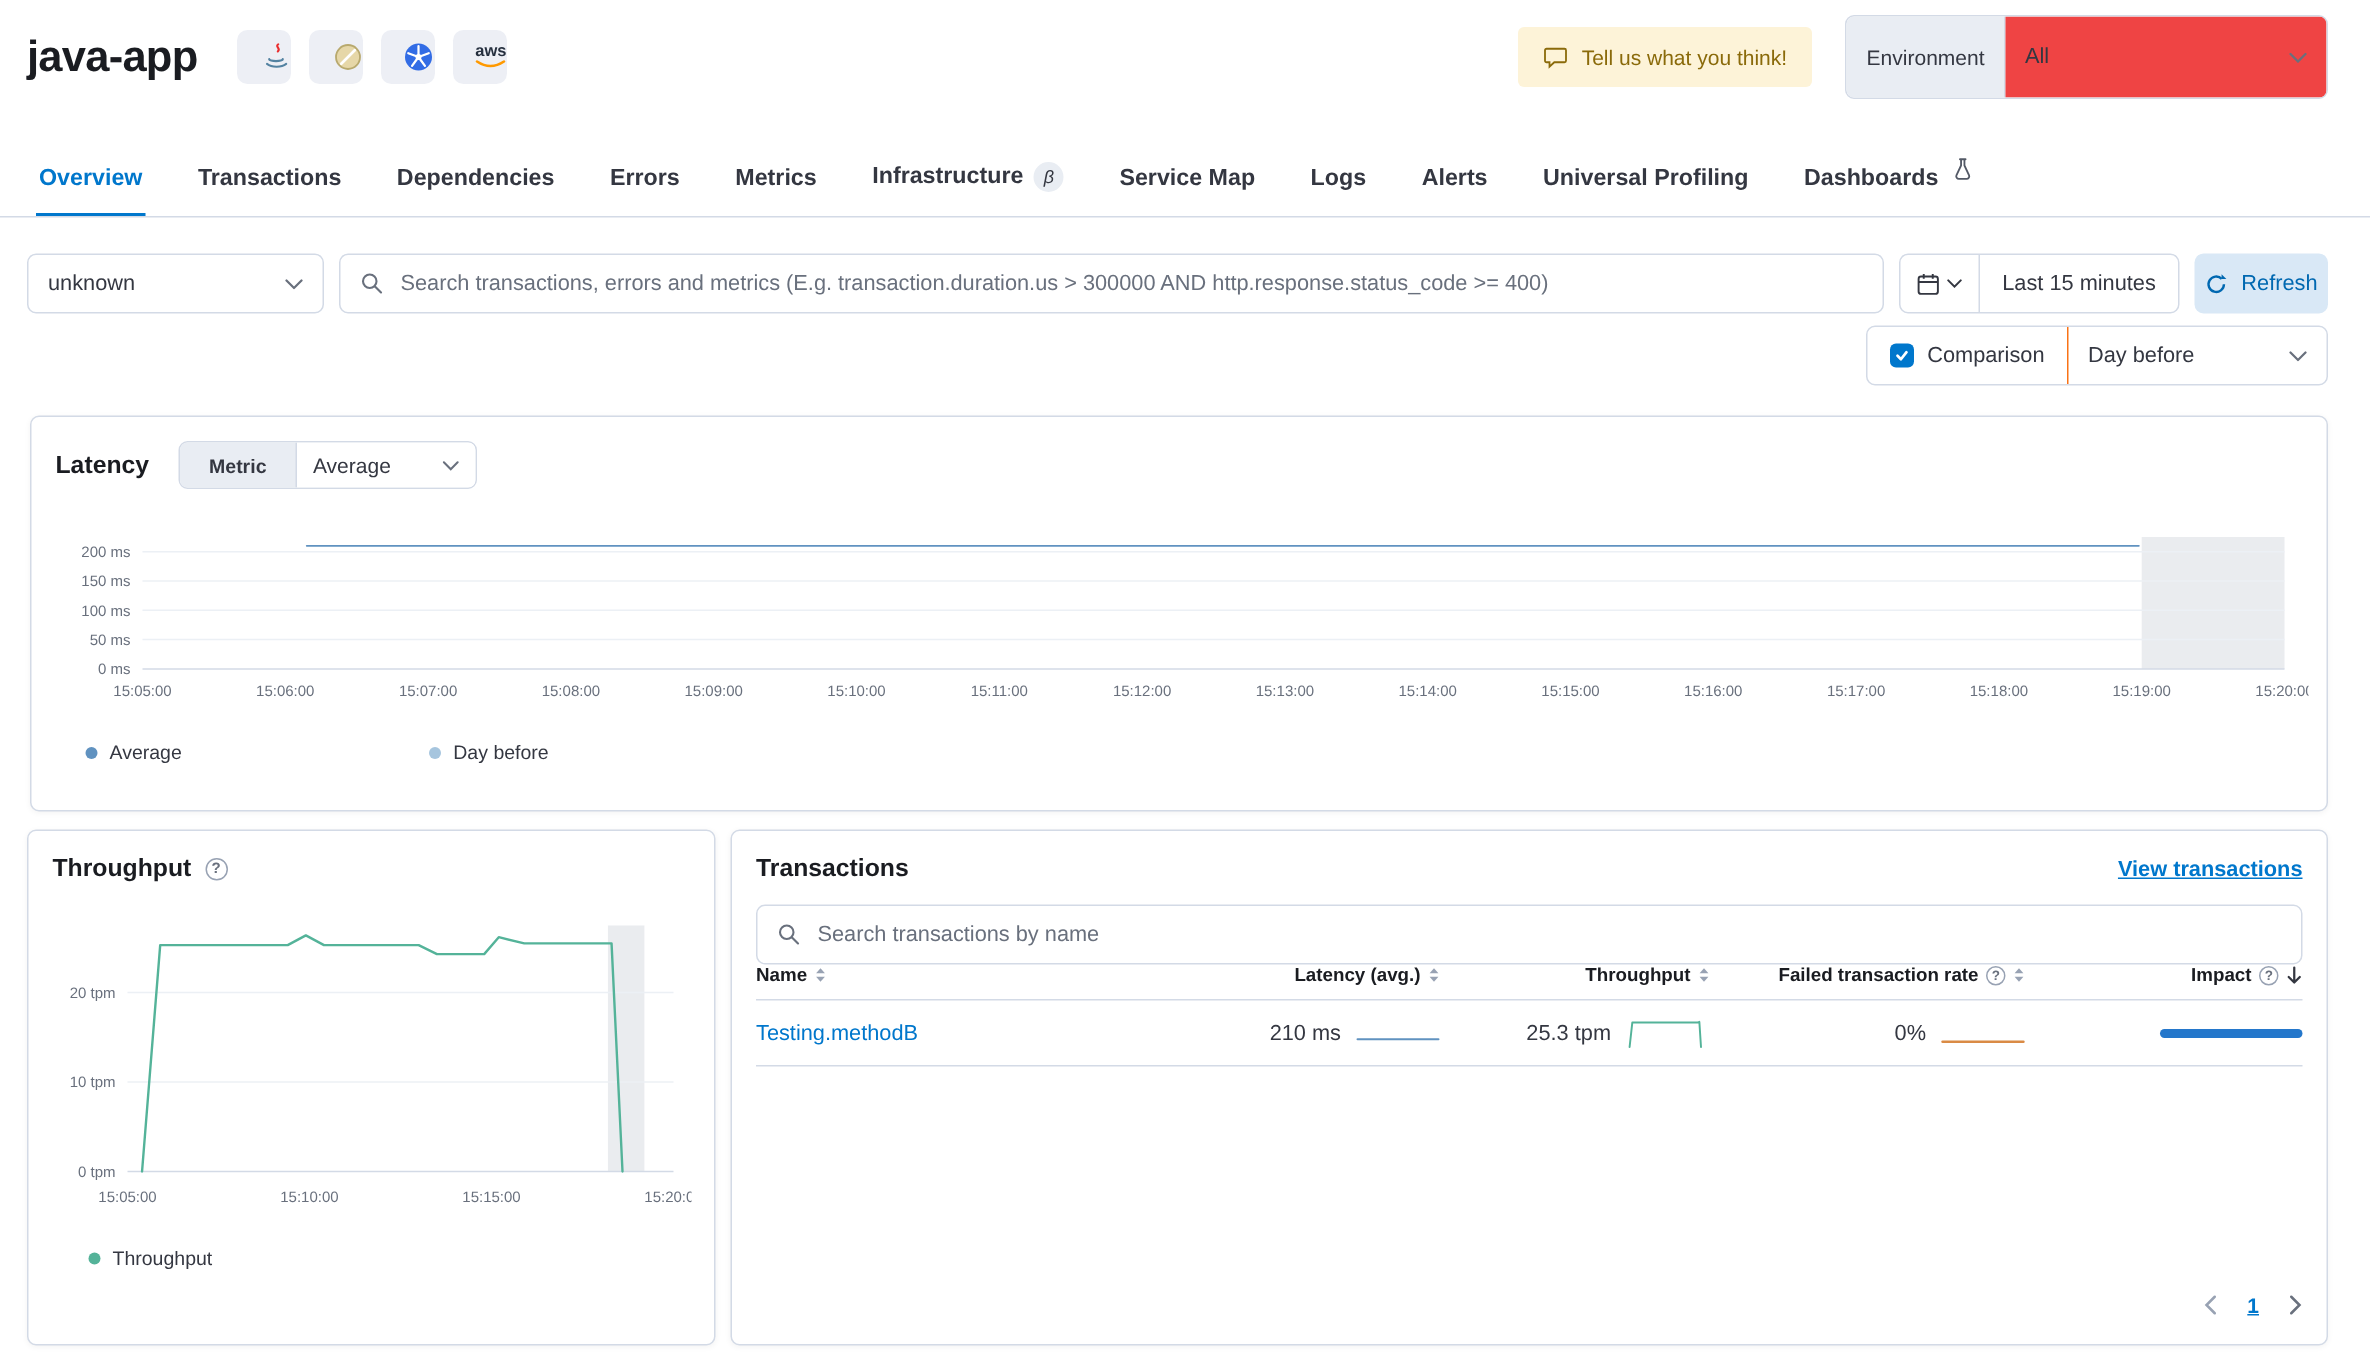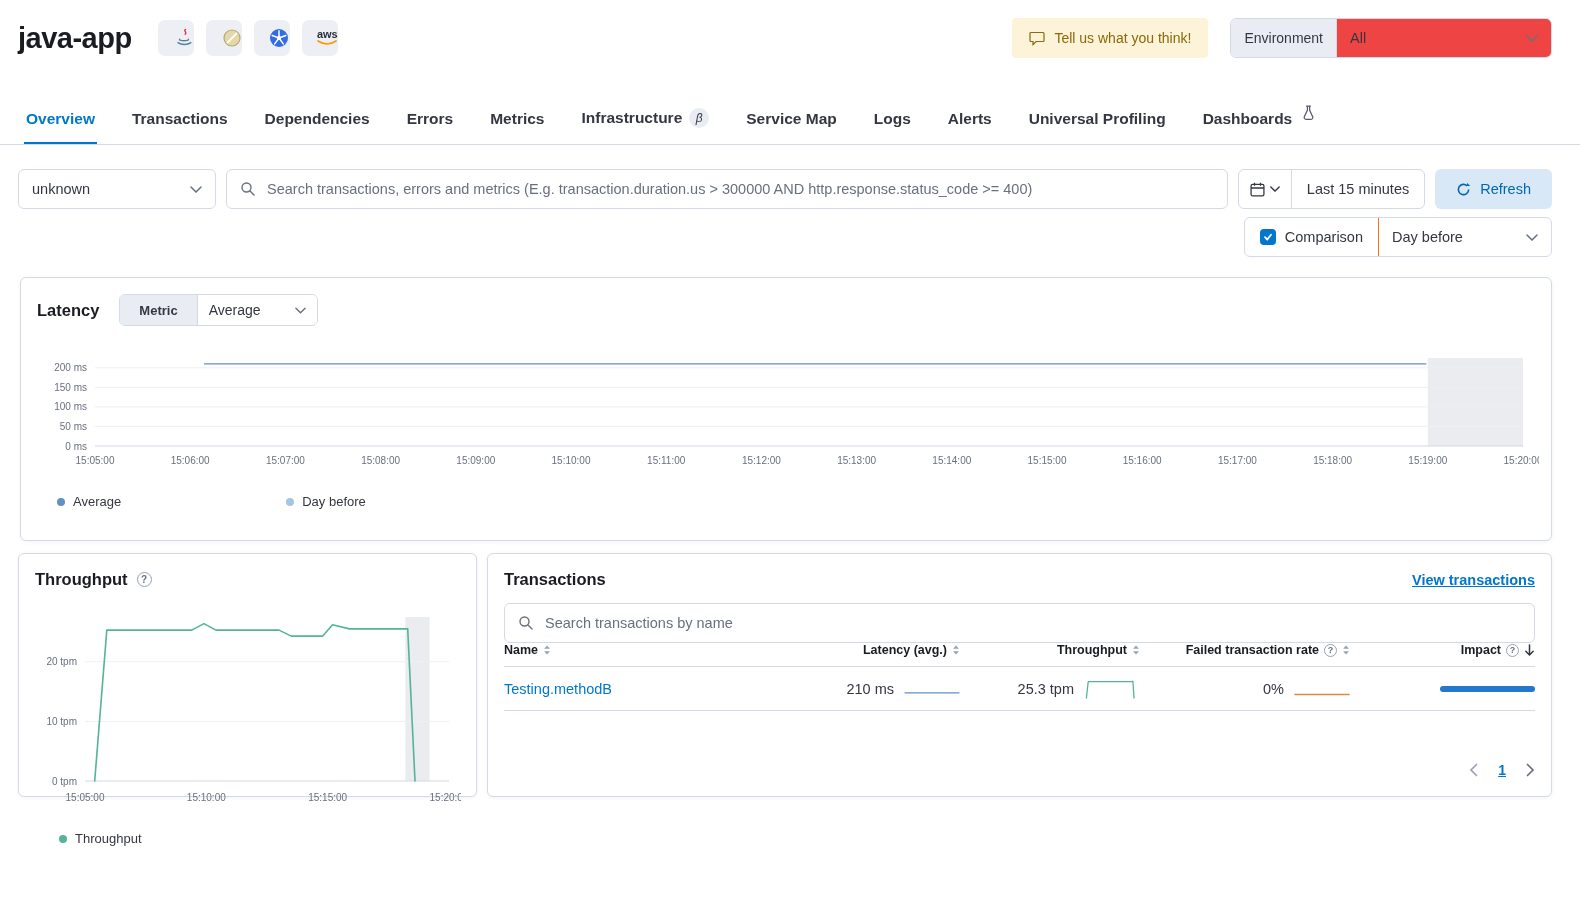--- a/index.html
+++ b/index.html
@@ -8,41 +8,41 @@
     background: #fff; color: #343741;
     font-family: "Liberation Sans", sans-serif;
   }
   
   .topbar { display: flex; align-items: center; padding: 14px 28px 10px 18px; height: 72px; }
   .app-title { font-size: 29px; font-weight: 700; margin: 0; color: #1a1c21; letter-spacing: -0.5px; }
   .tech-icons { display: flex; gap: 12px; margin-left: 26px; }
   .tile { width: 36px; height: 36px; border-radius: 7px; background: #edeff5; display: flex; flex-direction: column; align-items: flex-end; justify-content: center; }
   .aws-text { font-size: 11px; font-weight: 700; color: #252f3e; line-height: 10px; }
   .feedback-btn { display: flex; align-items: center; gap: 9px; background: #fdf3d8; color: #8a6a0a; border: none; border-radius: 4px; height: 40px; padding: 0 17px; font-size: 14px; font-weight: 500; margin-left: auto; font-family: inherit; cursor: pointer; }
-  .env-group { display: flex; margin-left: 22px; height: 40px; border: 1px solid #d3dae6; border-radius: 6px; overflow: hidden; }
+  .env-group { display: flex; margin-left: 22px; height: 56px; border: 1px solid #d3dae6; border-radius: 6px; overflow: hidden; }
   .env-prepend { background: #e9edf3; display: flex; align-items: center; padding: 0 13px; font-size: 14px; border-right: 1px solid #d3dae6; color: #343741; }
   .env-select { display: flex; align-items: center; justify-content: space-between; padding: 0 13px; width: 214px; background: #ef4444; font-size: 14.5px; cursor: pointer; }
   
   .tabs { display: flex; gap: 33px; padding-left: 24px; margin-top: 24px; border-bottom: 1px solid #d3dae6; align-items: flex-end; }
   .tab { font-size: 15.5px; font-weight: 600; color: #343741; padding: 12px 2px 16px; cursor: pointer; display: flex; gap: 7px; align-items: center; text-decoration: none; white-space: nowrap; }
   .tab.active { color: #0077cc; padding-bottom: 14px; border-bottom: 2px solid #0077cc; }
   .beta-badge { width: 20px; height: 20px; border-radius: 50%; background: #e9edf3; color: #343741; font-size: 12px; display: inline-flex; align-items: center; justify-content: center; font-weight: 400; font-style: italic; }
   .flask-wrap { margin-left: 2px; margin-top: -8px; }
   
   .filter-bar { padding: 24px 28px 0 18px; }
   .frow1 { display: flex; gap: 10px; height: 40px; }
   .select-control { border: 1px solid #d3dae6; background: #fff; border-radius: 6px; display: flex; align-items: center; justify-content: space-between; padding: 0 13px; font-size: 14.5px; cursor: pointer; }
   .type-select { width: 198px; }
   .search-box { flex: 1; border: 1px solid #d3dae6; border-radius: 6px; background: #fff; display: flex; align-items: center; padding-left: 13px; gap: 9px; }
   .search-box input { border: none; outline: none; flex: 1; font-size: 14.5px; color: #343741; font-family: inherit; background: transparent; }
   .search-box input::placeholder { color: #69707d; }
   .datepicker { display: flex; align-items: center; border: 1px solid #d3dae6; border-radius: 6px; background: #fff; }
   .dp-left { display: flex; align-items: center; gap: 5px; padding: 0 11px; height: 100%; border-right: 1px solid #d3dae6; cursor: pointer; }
   .dp-range { padding: 0 15px; font-size: 14.5px; cursor: pointer; white-space: nowrap; }
-  .refresh-btn { display: flex; align-items: center; gap: 9px; background: #d9e8f6; color: #0068b1; font-weight: 500; font-size: 14.5px; border: none; border-radius: 6px; padding: 0 21px; font-family: inherit; cursor: pointer; }
+  .refresh-btn { display: flex; align-items: center; gap: 9px; background: #d9e8f6; color: #0068b1; font-weight: 500; font-size: 14.5px; border: none; border-radius: 6px; padding: 0 7px; font-family: inherit; cursor: pointer; }
   .frow2 { display: flex; justify-content: flex-end; margin-top: 8px; height: 40px; }
   .comparison-group { display: flex; border: 1px solid #d3dae6; border-radius: 6px; overflow: hidden; background: #fff; }
   .comparison-check { display: flex; align-items: center; gap: 9px; padding: 0 15px; font-size: 14.5px; border-right: 1px solid #f97316; cursor: pointer; }
   .checkbox { width: 16px; height: 16px; border-radius: 4px; background: #0077cc; display: flex; align-items: center; justify-content: center; }
   .comparison-select { width: 172px; display: flex; align-items: center; justify-content: space-between; padding: 0 13px; font-size: 14.5px; cursor: pointer; }
   
   .panel { border: 1px solid #d3dae6; border-radius: 6px; background: #fff; box-shadow: 0 1px 4px rgba(0,0,0,0.05); }
   .latency-panel { margin: 20px 28px 0 20px; padding: 16px; height: 264px; }
   .panel-head { display: flex; align-items: center; gap: 20px; }
   .panel-title { font-size: 16.5px; font-weight: 700; color: #1a1c21; margin: 0; }
@@ -50,21 +50,21 @@
   .metric-label { background: #e9edf3; padding: 0 19px; display: flex; align-items: center; font-size: 13px; font-weight: 600; border-right: 1px solid #d3dae6; }
   .metric-select { display: flex; align-items: center; gap: 34px; padding: 0 11px; font-size: 14px; background: #fff; cursor: pointer; }
   .chart { display: block; }
   #latency-chart { margin-top: 26px; }
   svg text.tick { font-size: 10px; fill: #69707d; font-family: "Liberation Sans", sans-serif; }
   .legend { display: flex; margin-top: 24px; padding-left: 20px; font-size: 13px; color: #343741; align-items: center; }
   .legend-item { display: flex; align-items: center; gap: 8px; }
   .legend-item + .legend-item { margin-left: 165px; }
   .dot { width: 8px; height: 8px; border-radius: 50%; }
   .dot-blue { background: #6092c0; } .dot-lightblue { background: #a6c5de; } .dot-green { background: #54b399; }
-  .bottom-row { display: flex; gap: 10px; margin: 12px 28px 0 18px; height: 244px; }
+  .bottom-row { display: flex; gap: 10px; margin: 12px 28px 0 18px; height: 344px; }
   .throughput-panel { width: 459px; padding: 16px; }
   #throughput-chart { margin-top: 20px; }
   .tp-legend { margin-top: 24px; padding-left: 24px; }
   .qicon { width: 15px; height: 15px; border: 1px solid #98a2b3; border-radius: 50%; color: #69707d; font-size: 10px; font-weight: 700; display: inline-flex; align-items: center; justify-content: center; flex: none; }
   .qicon.sm { width: 13px; height: 13px; font-size: 9px; }
   
   .transactions-panel { flex: 1; padding: 16px; display: flex; flex-direction: column; }
   .tx-head { display: flex; align-items: center; justify-content: space-between; }
   .view-link { color: #0077cc; font-size: 14.5px; font-weight: 600; text-decoration: underline; cursor: pointer; }
   .tx-search { margin-top: 14px; height: 40px; flex: none; }

